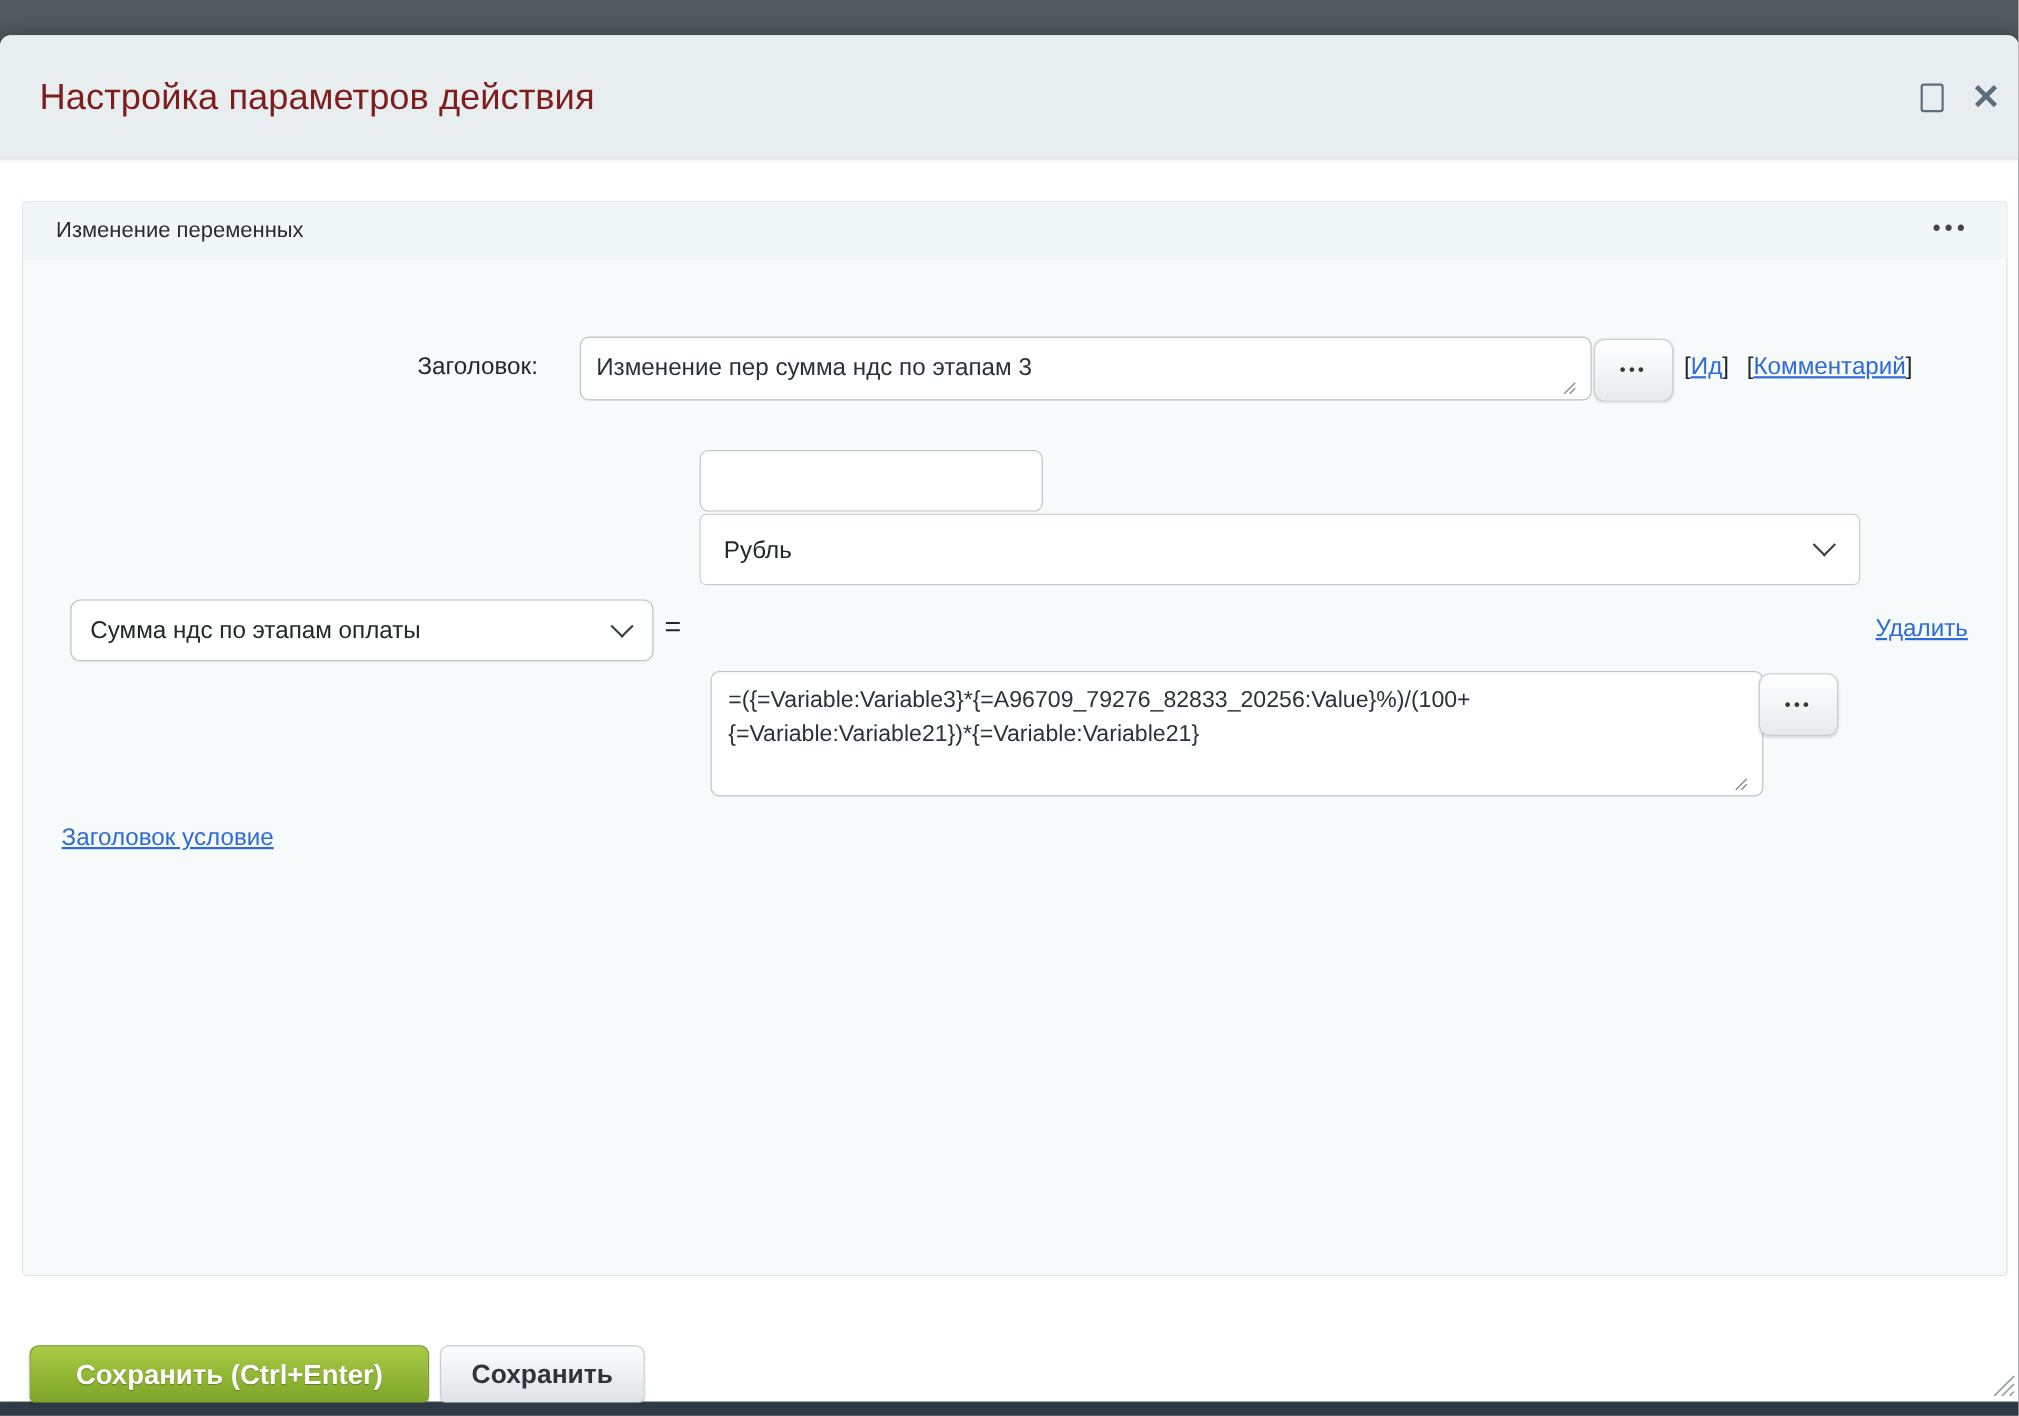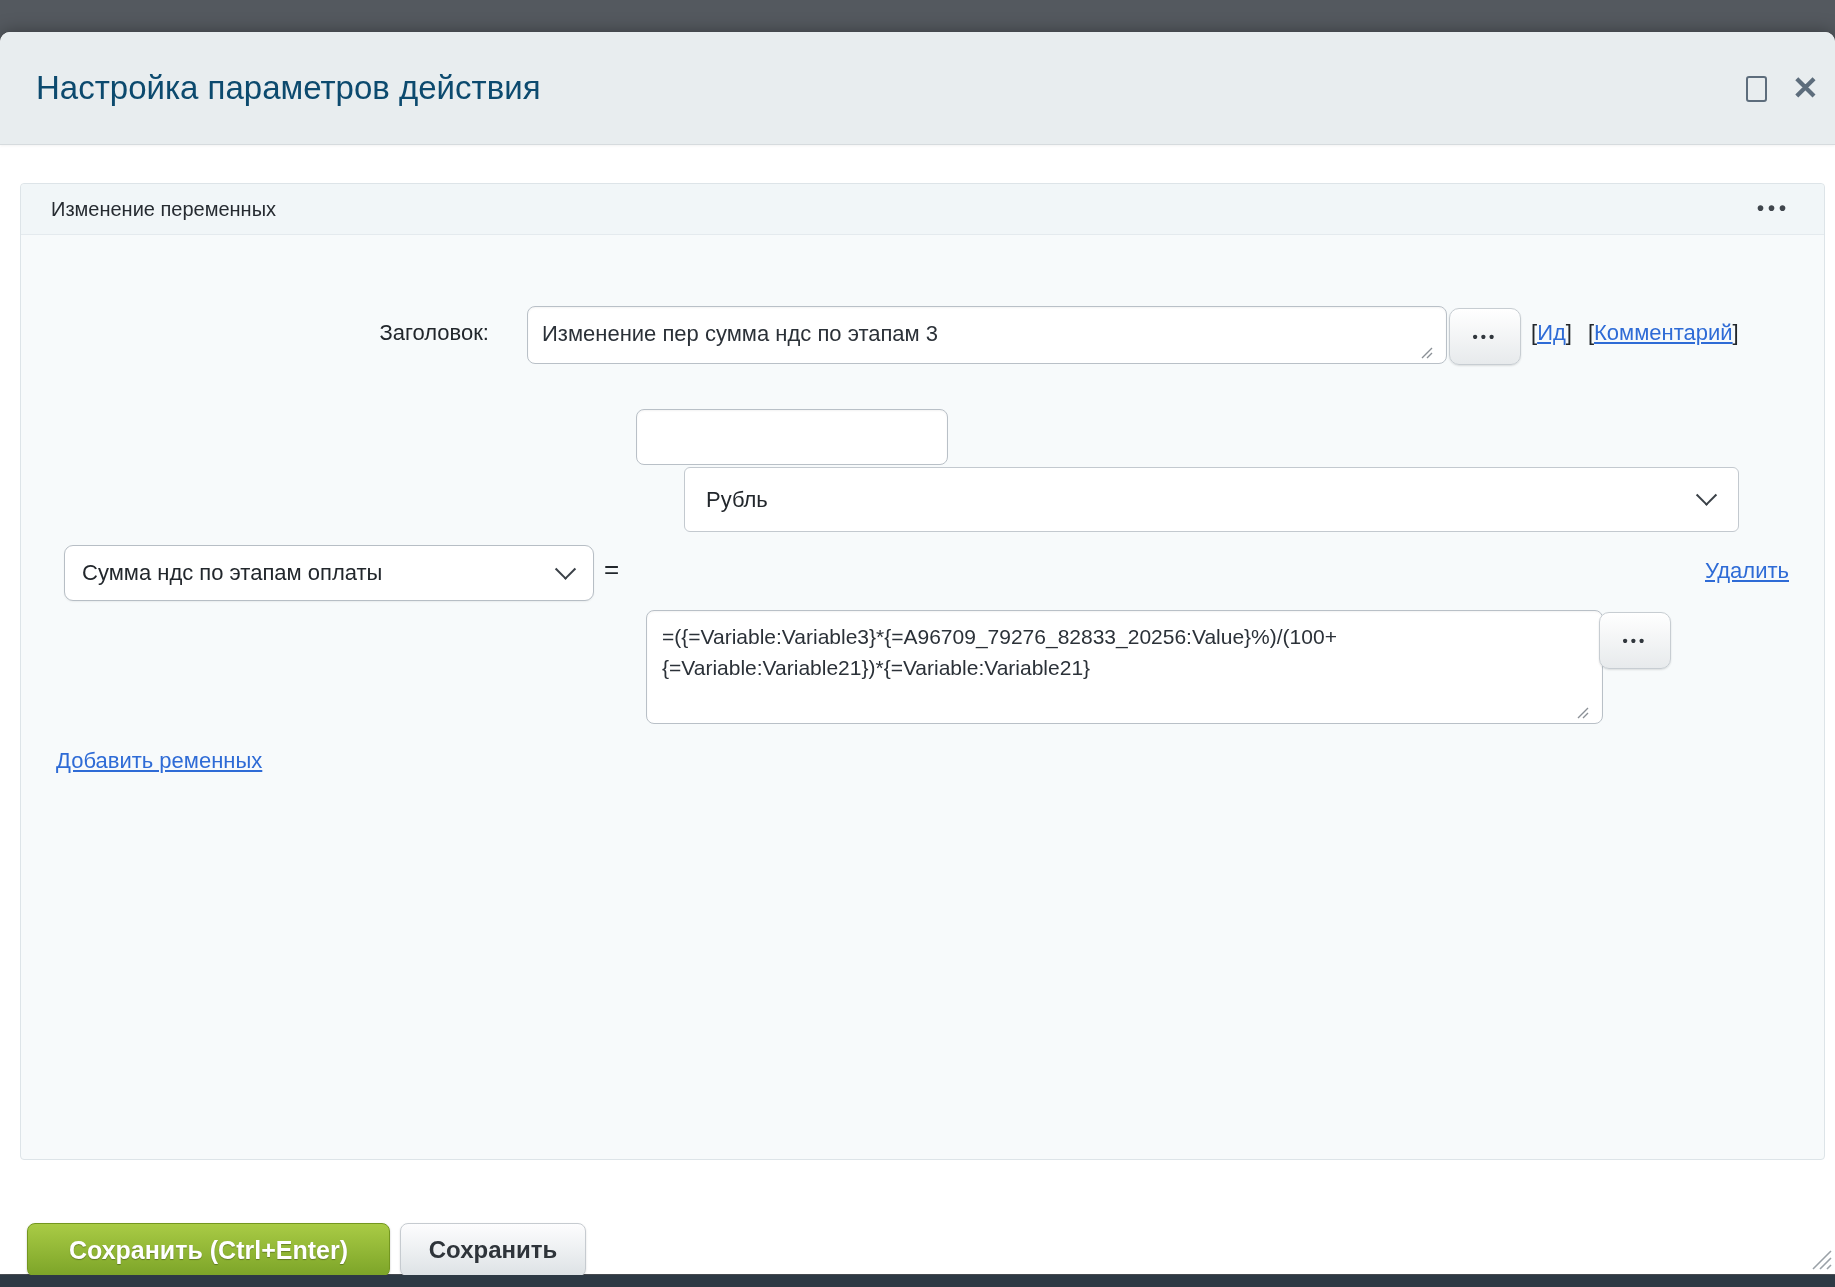--- a/index.html
+++ b/index.html
@@ -22,21 +22,21 @@
   .bg-node-icon i:nth-child(3){left:22px;top:17px;}
 
   .bottom-strip{position:absolute;left:0;top:1275px;width:1835px;height:12px;background:#2d3944;z-index:6;}
 
   
   .modal{position:absolute;left:0;top:32px;width:1835px;height:1242px;background:#ffffff;
          border-radius:10px 10px 0 0;box-shadow:0 0 18px rgba(0,0,0,.35);}
   .modal-header{position:absolute;left:0;top:0;width:1835px;height:113px;background:#e8edef;
                 border-radius:10px 10px 0 0;border-bottom:1px solid #d6dbde;
                 box-shadow:0 1px 3px rgba(0,0,0,.05);box-sizing:border-box;}
-  .modal-title{position:absolute;left:36px;top:0;height:112px;line-height:112px;font-size:33px;color:#0c4a6e;}
+  .modal-title{position:absolute;left:36px;top:0;height:112px;line-height:112px;font-size:33px;color:#7f1d1d;}
   .win-btn{position:absolute;cursor:pointer;}
   .win-max{left:1746px;top:44px;width:17px;height:22px;border:2.5px solid #5d6d7c;border-radius:3px;}
   .win-close{left:1792px;top:38px;font-size:32px;color:#5d6d7c;line-height:36px;font-weight:bold;}
 
   
   .panel{position:absolute;left:20px;top:151px;width:1805px;height:977px;background:#f7fafb;
          border:1px solid #dde4e8;border-radius:4px;box-sizing:border-box;}
   .panel-header{position:relative;height:50px;background:#f1f6f8;border-bottom:1px solid #e4eaee;
                 border-radius:4px 4px 0 0;}
   .panel-title{position:absolute;left:30px;top:0;line-height:50px;font-size:20px;color:#262b31;}
@@ -69,21 +69,21 @@
   .links-row .grp{margin-right:16px;}
 
   input.small-input{position:absolute;left:615px;top:225px;width:312px;height:56px;box-sizing:border-box;
         border:1px solid #b9c0c7;border-radius:8px;background:#fff;outline:none;
         box-shadow:inset 0 1px 2px rgba(0,0,0,.05);font-size:22px;padding:0 14px;
         font-family:"Liberation Sans", sans-serif;}
 
   .ctl-select{position:absolute;display:flex;align-items:center;background:#fff;box-sizing:border-box;
               border:1px solid #b7bec5;border-radius:9px;font-size:22px;color:#22272c;cursor:pointer;}
   .currency-select{left:615px;top:283px;width:1055px;height:65px;padding:0 24px 0 21px;border-radius:6px;
-                   border-color:#c3c9cf;margin-left:48px;}
+                   border-color:#c3c9cf;}
   .variable-select{left:43px;top:361px;width:530px;height:56px;padding:0 20px 0 17px;
                    box-shadow:0 1px 2px rgba(0,0,0,.06);}
   .chev{margin-left:auto;width:13px;height:13px;border-right:2.5px solid #3a4047;
         border-bottom:2.5px solid #3a4047;transform:rotate(45deg) translate(-3px,-3px);}
   .chev-thin{border-right-width:2px;border-bottom-width:2px;}
 
   .equals{position:absolute;left:583px;top:370px;font-size:26px;color:#22272c;}
   .btn-add{position:absolute;left:615px;top:358px;width:187px;height:55px;
            background:linear-gradient(#fbfcfc,#dfe3e6);border:1px solid #c2c8cd;border-radius:8px;
            box-shadow:0 1px 2px rgba(0,0,0,.15);font-size:22px;font-weight:bold;color:#2e343a;}
@@ -148,21 +148,21 @@
 
       <div class="ta-wrap formula-wrap">
         <textarea class="formula-ta" spellcheck="false" style="">=({=Variable:Variable3}*{=A96709_79276_82833_20256:Value}%)/(100+
 {=Variable:Variable21})*{=Variable:Variable21}</textarea>
         <svg class="gripper" width="13" height="13">
           <path d="M12 2 L2 12 M12 7 L7 12" stroke="#8a9096" stroke-width="1.4" fill="none"></path>
         </svg>
       </div>
       <div class="btn btn-more more-formula">•••</div>
 
-      <a class="plain-link addcond-link">Добавить ременных</a>
+      <a class="plain-link addcond-link">Заголовок условие</a>
     </div>
 
     <div class="btn btn-save">Сохранить (Ctrl+Enter)</div>
     <div class="btn btn-cancel">Сохранить</div>
   </div>
 
   <svg class="modal-grip" width="22" height="22">
     <path d="M21 3 L3 21 M21 10 L10 21 M21 17 L17 21" stroke="#9aa1a7" stroke-width="1.6" fill="none"></path>
   </svg>
 

